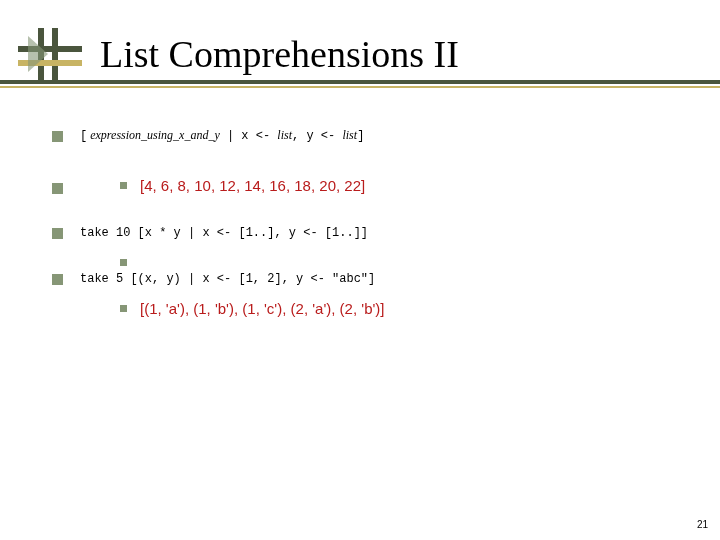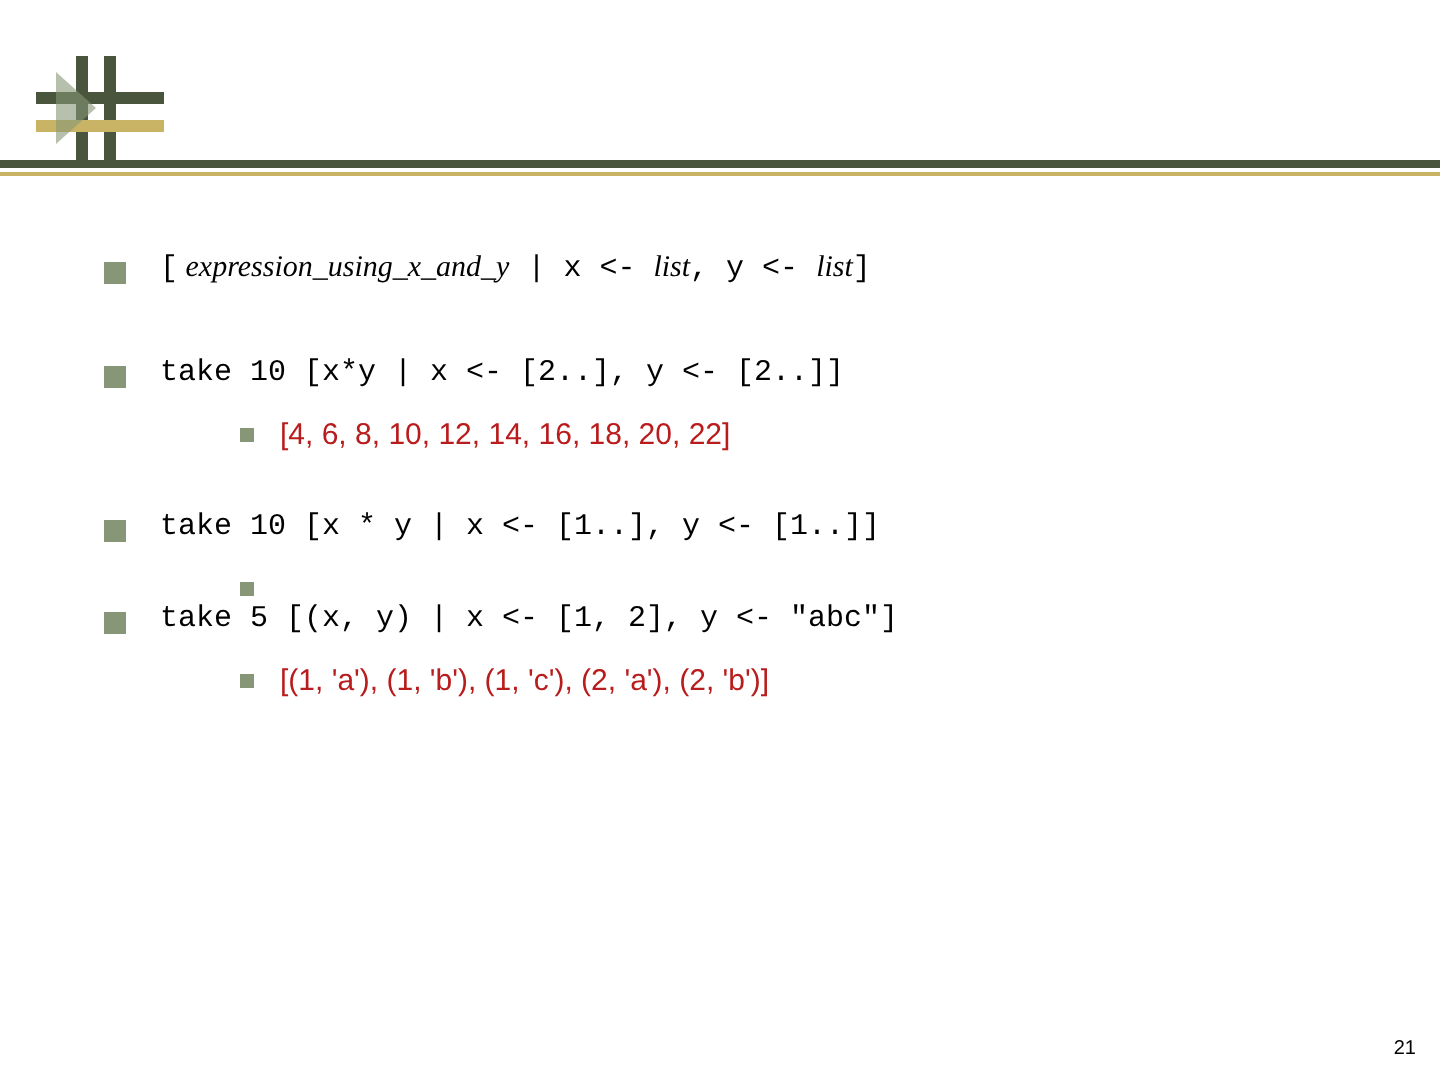--- a/index.html
+++ b/index.html
@@ -68,21 +68,21 @@
   }
   .bullet1 {
     position: absolute;
     left: 0;
     top: 6px;
     width: 11px;
     height: 11px;
     background: #869676;
   }
   .line1 {
-    font-size: 15px;
+    font-size: 12px;
     color: #000;
   }
   .mono {
     font-family: "Courier New", Courier, monospace;
   }
   .italic {
     font-style: italic;
     font-family: "Times New Roman", Times, serif;
   }
   ul.lvl2 {
@@ -120,38 +120,38 @@
 <div class="title-row">
   <div class="logo-wrap">
     <svg width="64" height="52" viewBox="0 0 64 52">
       <rect x="20" y="0" width="6" height="52" fill="#4a553d"></rect>
       <rect x="34" y="0" width="6" height="52" fill="#4a553d"></rect>
       <rect x="0" y="18" width="64" height="6" fill="#4a553d"></rect>
       <rect x="0" y="32" width="64" height="6" fill="#c8b464"></rect>
       <polygon points="10,8 30,26 10,44" fill="#869676" opacity="0.6"></polygon>
     </svg>
   </div>
+  <div class="title">List Comprehensions II</div>
 </div>
 
 <div class="hr-dark"></div>
 <div class="hr-light"></div>
 
 <div class="content">
   <ul class="lvl1">
 
     <li>
       <span class="bullet1"></span>
       <span class="line1 mono">
         <span>[</span><span class="italic"> expression_using_x_and_y</span><span>  | x &lt;- </span><span class="italic">list</span><span>, y &lt;- </span><span class="italic">list</span><span>]</span>
       </span>
     </li>
 
     <li>
       <span class="bullet1"></span>
-      <span class="line1 mono">take 10 [x*y | x &lt;- [2..], y &lt;- [2..]]</span>
       <ul class="lvl2">
         <li>
           <span class="bullet2"></span>
           <span>[4, 6, 8, 10, 12, 14, 16, 18, 20, 22]</span>
         </li>
       </ul>
     </li>
 
     <li>
       <span class="bullet1"></span>

